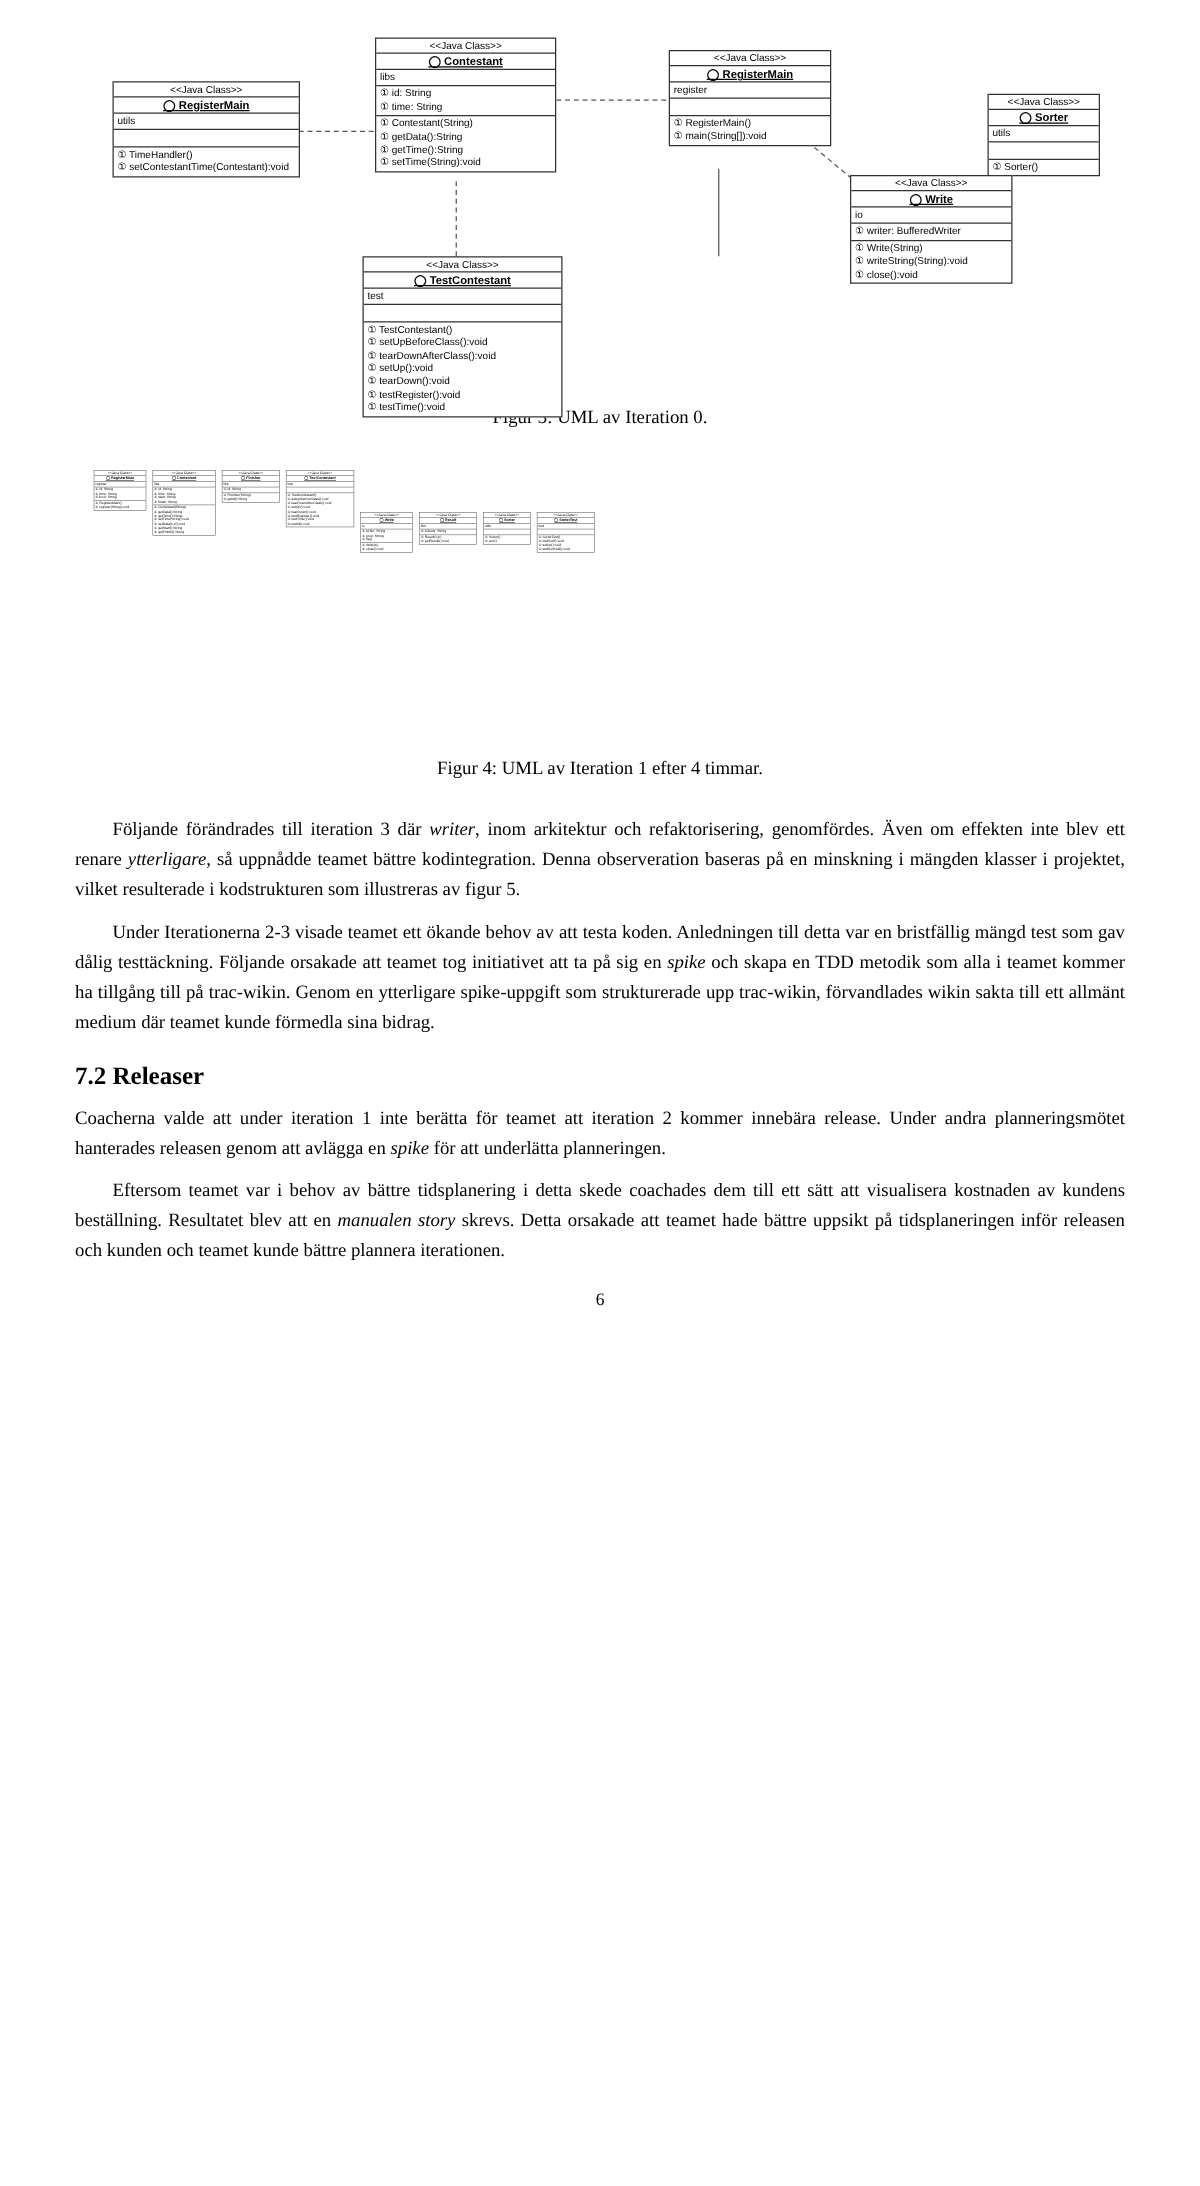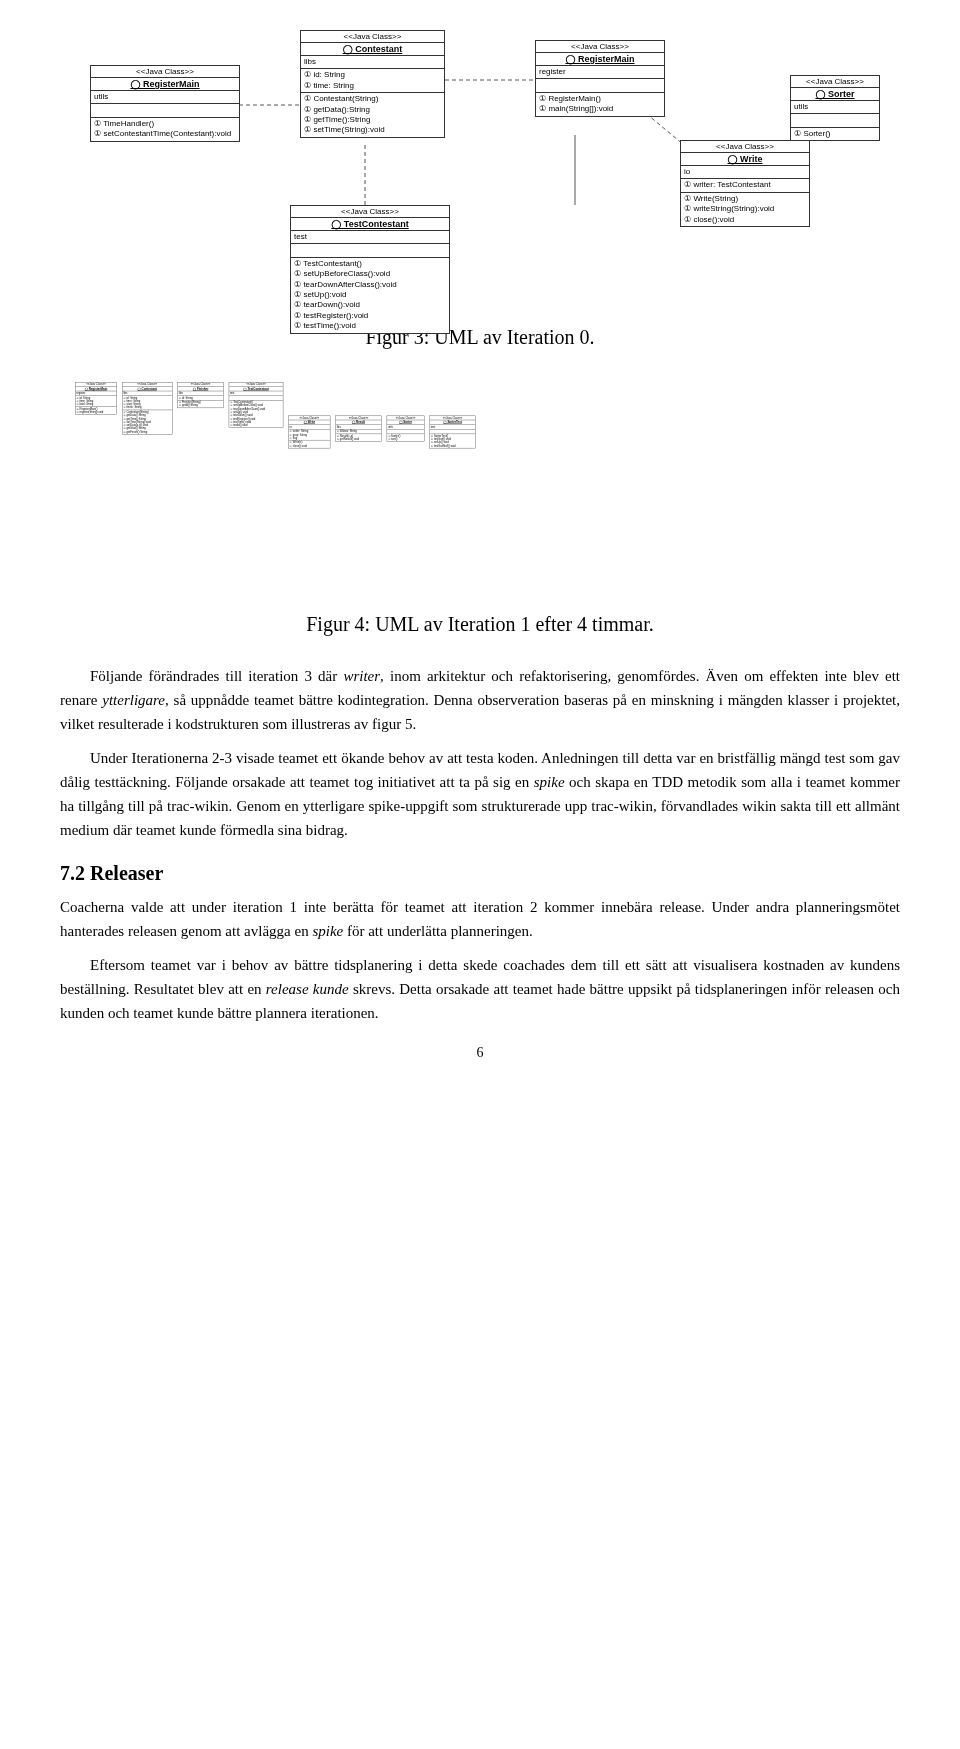--- a/index.html
+++ b/index.html
@@ -22,21 +22,21 @@
     .uml-diagram {
       border: none;
       width: 100%;
       display: flex;
       justify-content: center;
       margin-bottom: 6px;
     }
 
     .figure-caption {
       text-align: center;
-      font-size: 20px;
+      font-size: 15px;
       margin-bottom: 18px;
     }
 
     
     .uml-box {
       border: 1px solid #333;
       background: #fff;
       font-size: 9px;
       font-family: Arial, sans-serif;
       display: inline-block;
@@ -201,21 +201,21 @@
         <div class="uml-section">&nbsp;</div>
         <div class="uml-methods">
           ① Sorter()
         </div>
       </div>
 
       <div class="uml-box box-pos" style="left:610px; top:120px; width:130px;">
         <div class="uml-stereotype">&lt;&lt;Java Class&gt;&gt;</div>
         <div class="uml-title">◯ Write</div>
         <div class="uml-section">io</div>
-        <div class="uml-section">① writer: TestContestant</div>
+        <div class="uml-section">① writer: BufferedWriter</div>
         <div class="uml-methods">
           ① Write(String)<br>
           ① writeString(String):void<br>
           ① close():void
         </div>
       </div>
 
       <div class="uml-box box-pos" style="left:220px; top:185px; width:160px;">
         <div class="uml-stereotype">&lt;&lt;Java Class&gt;&gt;</div>
         <div class="uml-title">◯ TestContestant</div>
@@ -330,18 +330,18 @@
   <span>7.2 Releaser</span>
 </div>
 
 <div class="body-text">
 
   <p class="no-indent">
     Coacherna valde att under iteration 1 inte berätta för teamet att iteration 2 kommer innebära release. Under andra planneringsmötet hanterades releasen genom att avlägga en <em>spike</em> för att underlätta planneringen.
   </p>
 
   <p>
-    Eftersom teamet var i behov av bättre tidsplanering i detta skede coachades dem till ett sätt att visualisera kostnaden av kundens beställning. Resultatet blev att en <em>release kunde</em> skrevs. Detta orsakade att teamet hade bättre uppsikt på tidsplaneringen inför releasen och kunden och teamet kunde bättre plannera iterationen.
+    Eftersom teamet var i behov av bättre tidsplanering i detta skede coachades dem till ett sätt att visualisera kostnaden av kundens beställning. Resultatet blev att en <em>manualen story</em> skrevs. Detta orsakade att teamet hade bättre uppsikt på tidsplaneringen inför releasen och kunden och teamet kunde bättre plannera iterationen.
   </p>
 
 </div>
 
 <div class="page-number">6</div>
 
 </body></html>

